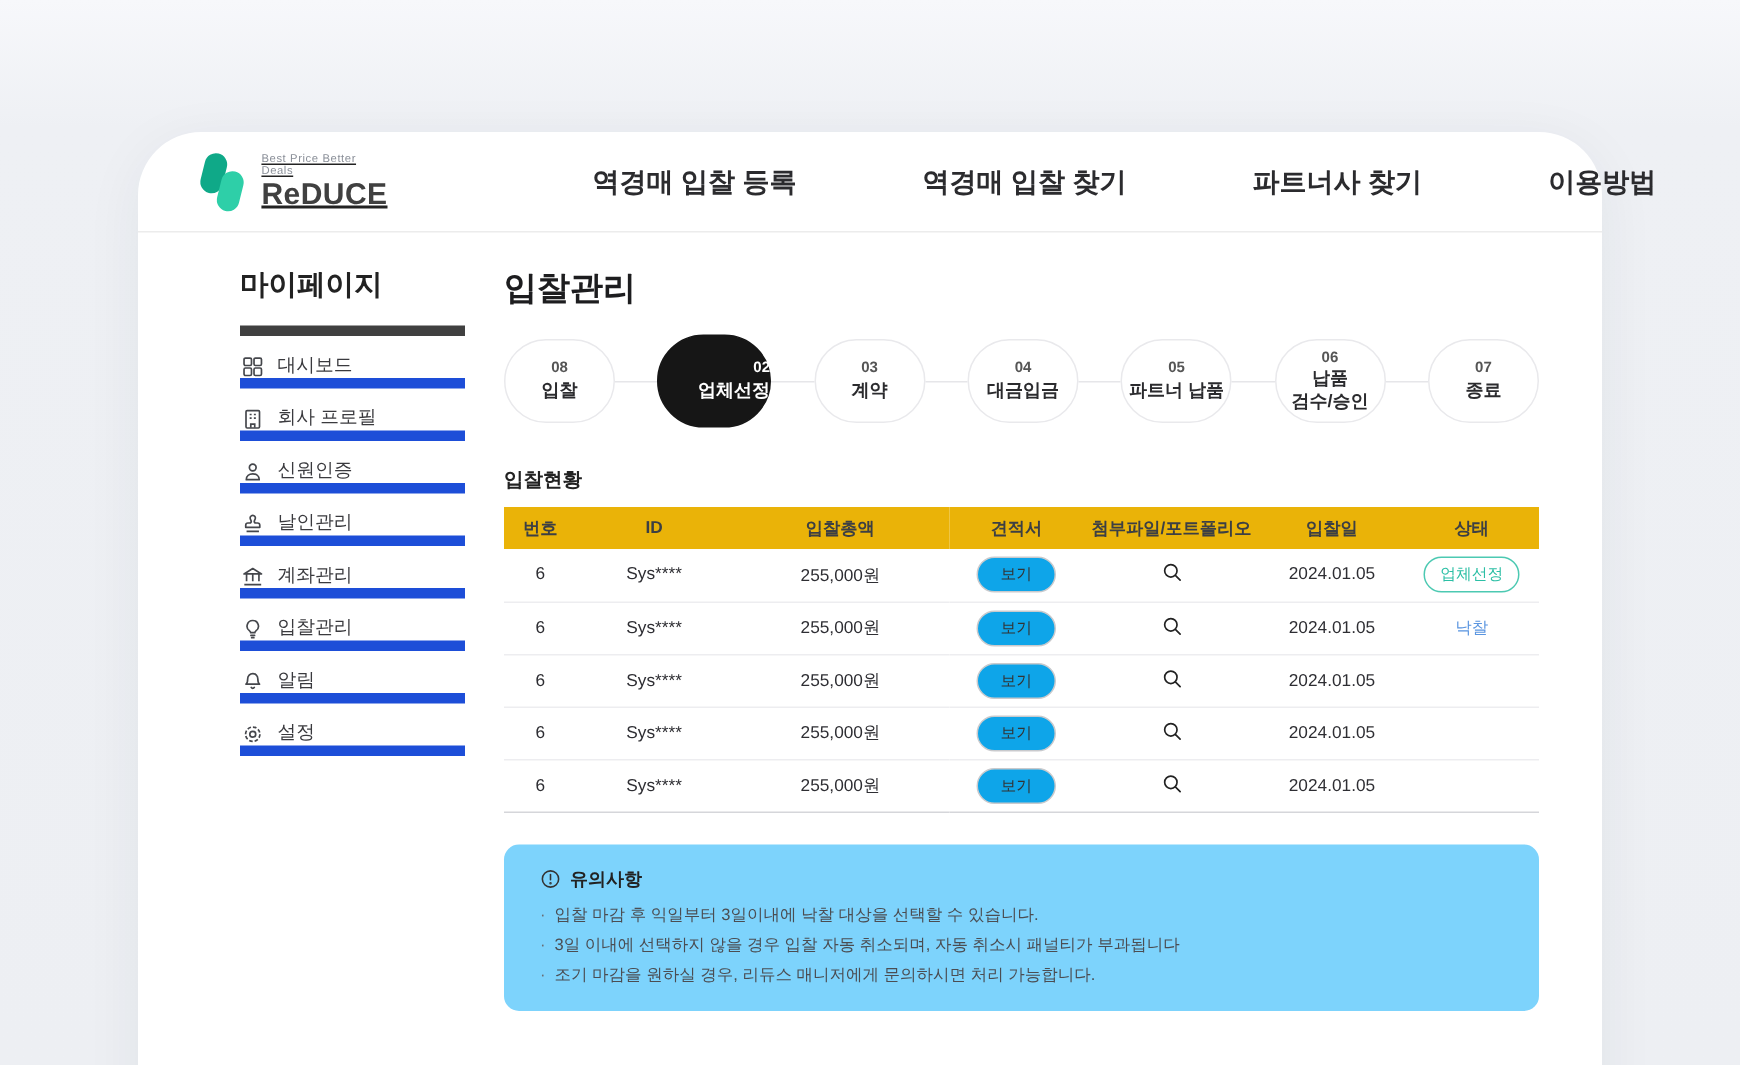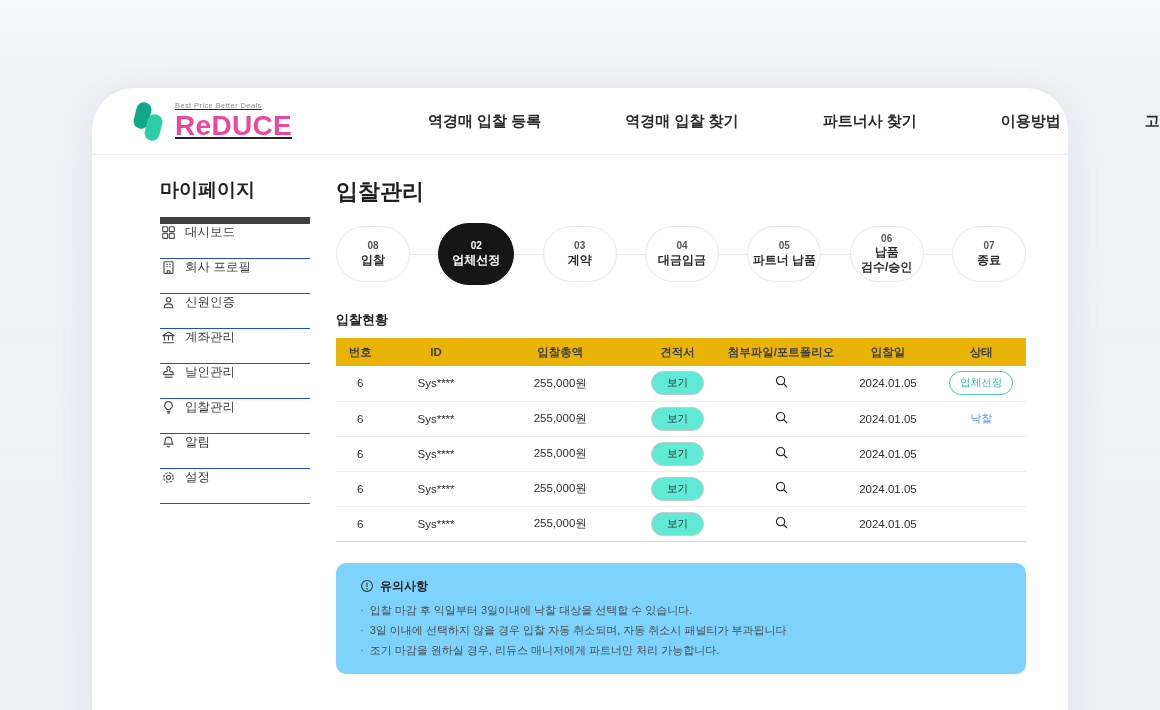--- a/index.html
+++ b/index.html
@@ -19,69 +19,69 @@
     height:67px; display:flex; align-items:center;
     padding:0 42px; border-bottom:1px solid #ececec;
   }
   .logo { display:flex; align-items:center; gap:9px; }
   .logo-mark { position:relative; width:32px; height:42px; }
   .logo-mark .pill { position:absolute; width:15px; height:27px; border-radius:9px; }
   .logo-mark .p1 { left:1px; top:2px; background:#0fa988; transform:rotate(14deg); }
   .logo-mark .p2 { left:12px; top:14px; background:#2ecfa8; transform:rotate(14deg); }
   .logo-text { display:flex; flex-direction:column; line-height:1;text-decoration:underline; }
   .logo-tag { font-size:7.5px; color:#8a8f98; letter-spacing:.4px; margin-bottom:3px; }
-  .logo-name { font-size:28px; font-weight:800; color:#ec4899; letter-spacing:.3px; }
+  .logo-name { font-size:20px; font-weight:800; color:#404040; letter-spacing:.3px; }
   .nav { display:flex; gap:40px; margin-left:92px; }
-  .nav-item { font-size:15px; font-weight:700; color:#2b2b2e; cursor:pointer; white-space:nowrap;margin-left:44px; }
+  .nav-item { font-size:18px; font-weight:700; color:#2b2b2e; cursor:pointer; white-space:nowrap;margin-left:44px; }
   .hdr-right { margin-left:auto; display:flex; align-items:center; gap:11px; }
   .bell-wrap { position:relative; width:22px; height:22px; display:flex; align-items:center; justify-content:center; cursor:pointer; }
   .bell-dot { position:absolute; top:0; right:1px; width:5px; height:5px; border-radius:50%; background:#ff4a2d; }
   .avatar { width:21px; height:21px; border-radius:50%; background:#e3e4e8; display:flex; align-items:center; justify-content:center; }
   .user-name { font-size:12px; font-weight:700; color:#2b2b2e; cursor:pointer; display:flex; align-items:center; gap:4px; }
   .caret { font-size:8px; color:#333; }
   
   .content { display:flex; padding:22px 42px 0 68px; }
   
   .sidebar { width:150px; flex:none; }
   .sb-title { font-size:19px; font-weight:800; color:#222; padding-bottom:14px; border-bottom:7px solid #404040; }
   .side-item {
-    display:flex; align-items:flex-start; gap:9px; height:35px;
-    font-size:12.5px; color:#3a3a3e; border-bottom:1px solid #1d4ed8; cursor:pointer;
+    display:flex; align-items:flex-end; gap:9px; height:35px;
+    font-size:12.5px; color:#3a3a3e; border-bottom:7px solid #1d4ed8; cursor:pointer;
   }
   .sicon { width:16px; height:16px; display:flex; align-items:center; justify-content:center; color:#45474c; }
   .sicon svg { width:15px; height:15px; }
   
   .main { flex:1; margin-left:26px; }
   .page-title { font-size:22px; font-weight:800; color:#1d1d1f; }
   
   .stepper { display:flex; align-items:center; margin-top:16px; }
   .step {
     flex:none; width:74px; height:56px; border-radius:28px;
     background:#fff; border:1px solid #e9e9ec;
     display:flex; flex-direction:column; align-items:center; justify-content:center;
     line-height:1.25;
   }
   .step-num { font-size:10px; color:#555; font-weight:600; }
   .step-label { font-size:12px; font-weight:700; color:#2b2b2e; text-align:center; white-space:pre-line; }
-  .step.active { width:76px; height:62px; border-radius:31px; background:#161616; border-color:#161616; }
+  .step.active { width:76px; height:62px; border-radius:31px; background:#161616; border-color:#161616;align-items:flex-end; }
   .step.active .step-num, .step.active .step-label { color:#fff; }
   .step-line { flex:1; height:1px; background:#e6e6e9; }
   
   .section-title { font-size:13px; font-weight:800; color:#222; margin:26px 0 9px; }
   table.bids { width:100%; border-collapse:collapse; table-layout:fixed; }
   table.bids th {
     background:#eab308; height:28px; font-size:11.5px; font-weight:600; color:#3c3f44; text-align:center;
   }
   table.bids td {
     height:35px; font-size:11.5px; color:#2e2e33; text-align:center;
     border-bottom:1px solid #ededf0;
   }
   table.bids tr.last td { border-bottom:1px solid #d5d6da; }
   .view-btn {
-    font-family:inherit; font-size:10.5px; color:#333; background:#5eead4;
+    font-family:inherit; font-size:10.5px; color:#333; background:#0ea5e9;
     border:1px solid #c9cacd; border-radius:13px; padding:4px 15px; cursor:pointer;
   }
   .mag-btn { background:none; border:none; cursor:pointer; color:#222; padding:2px; }
   .status-badge {
     display:inline-block; font-size:10.5px; color:#2cbfa5; border:1px solid #4cc9b2;
     border-radius:13px; padding:4px 10px; background:#fff;
   }
   .status-link { font-size:11px; color:#5a95e0; cursor:pointer; }
   
   .notice { background:#7dd3fc; border-radius:10px; padding:15px 24px 13px; margin-top:21px; }
@@ -147,35 +147,35 @@
             <circle cx="8" cy="5" r="2.4"></circle>
               <path d="M3.4 13.6c0-2.6 2-4.1 4.6-4.1s4.6 1.5 4.6 4.1z"></path>
           </svg>
           </span>
         <span>신원인증</span>
       </div>
 
       <div class="side-item">
         <span class="sicon">
           <svg viewBox="0 0 16 16" fill="none" stroke="currentColor" stroke-width="1.2" stroke-linejoin="round">
+            <path d="M9.6 2.6a1.9 1.9 0 0 0-3.2 0c-.5.9-.2 1.8.3 2.6.4.7.2 1.4-.4 1.9H4.6A1.6 1.6 0 0 0 3 8.7v1.5h10V8.7a1.6 1.6 0 0 0-1.6-1.6H9.7c-.6-.5-.8-1.2-.4-1.9.5-.8.8-1.7.3-2.6z"></path>
+            <path d="M3.6 13h8.8"></path>
+          </svg>
+          </span>
+        <span>날인관리</span>
+      </div>
+
+      <div class="side-item">
+        <span class="sicon">
+          <svg viewBox="0 0 16 16" fill="none" stroke="currentColor" stroke-width="1.2" stroke-linejoin="round">
             <path d="M1.8 6 8 2.2 14.2 6z"></path>
               <path d="M3.6 6v5.2M8 6v5.2M12.4 6v5.2M2 13.6h12"></path>
           </svg>
           </span>
         <span>계좌관리</span>
-      </div>
-
-      <div class="side-item">
-        <span class="sicon">
-          <svg viewBox="0 0 16 16" fill="none" stroke="currentColor" stroke-width="1.2" stroke-linejoin="round">
-            <path d="M9.6 2.6a1.9 1.9 0 0 0-3.2 0c-.5.9-.2 1.8.3 2.6.4.7.2 1.4-.4 1.9H4.6A1.6 1.6 0 0 0 3 8.7v1.5h10V8.7a1.6 1.6 0 0 0-1.6-1.6H9.7c-.6-.5-.8-1.2-.4-1.9.5-.8.8-1.7.3-2.6z"></path>
-            <path d="M3.6 13h8.8"></path>
-          </svg>
-          </span>
-        <span>날인관리</span>
       </div>
 
       <div class="side-item">
         <span class="sicon">
           <svg viewBox="0 0 16 16" fill="none" stroke="currentColor" stroke-width="1.2" stroke-linecap="round" stroke-linejoin="round">
             <path d="M8 1.8a4 4 0 0 1 2.3 7.3c-.5.4-.8.9-.8 1.3H6.5c0-.4-.3-.9-.8-1.3A4 4 0 0 1 8 1.8z"></path>
             <path d="M6.7 12.4h2.6M7.2 14h1.6"></path>
           </svg>
           </span>
         <span>입찰관리</span>
@@ -339,18 +339,18 @@
         <div class="notice-head">
           <svg viewBox="0 0 16 16" width="14" height="14" fill="none" stroke="#333" stroke-width="1.2" stroke-linecap="round">
             <circle cx="8" cy="8" r="6.2"></circle>
               <path d="M8 4.6v4"></path>
               <circle cx="8" cy="11.2" r=".35" fill="#333"></circle>
           </svg>
           <span>유의사항</span>
         </div>
         <div class="notice-item">입찰 마감 후 익일부터 3일이내에 낙찰 대상을 선택할 수 있습니다.</div>
         <div class="notice-item">3일 이내에 선택하지 않을 경우 입찰 자동 취소되며, 자동 취소시 패널티가 부과됩니다</div>
-        <div class="notice-item">조기 마감을 원하실 경우, 리듀스 매니저에게 파트너만 처리 가능합니다.</div>
+        <div class="notice-item">조기 마감을 원하실 경우, 리듀스 매니저에게 문의하시면 처리 가능합니다.</div>
       </div>
 
     </div>
   </div>
 </div>
 
 </body></html>

